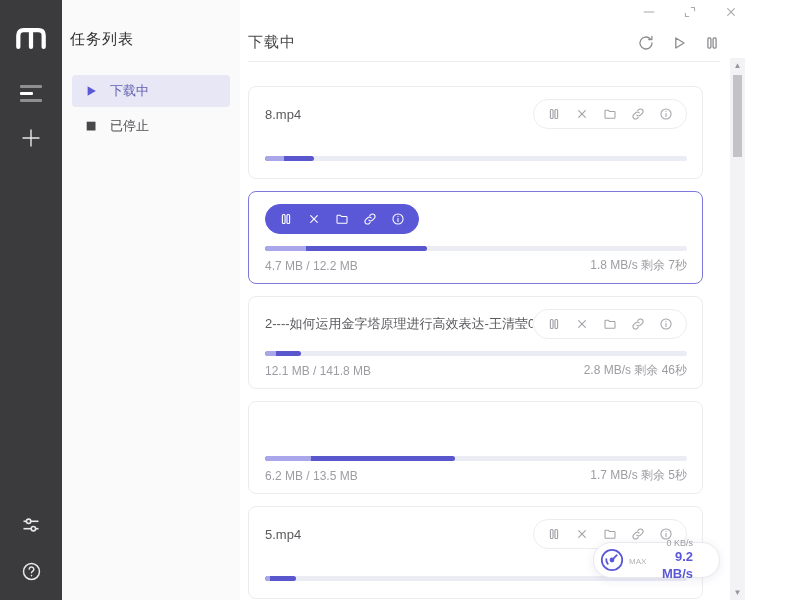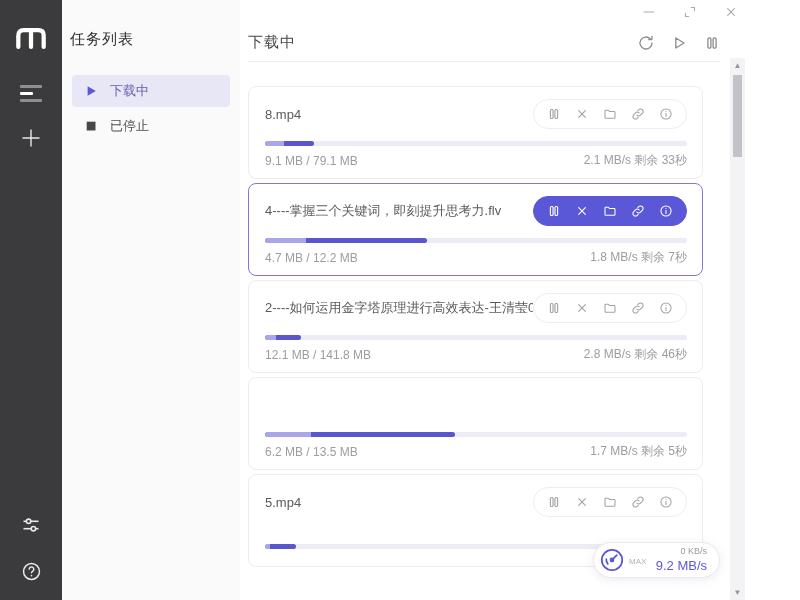--- a/index.html
+++ b/index.html
@@ -30,21 +30,21 @@
   
   .content { position:absolute; left:240px; top:0; right:0; bottom:0; background:#fff; }
   .win-controls { position:absolute; top:5px; right:10px; display:flex; gap:27px; color:#aaaaac; z-index:6; }
   .win-controls svg { display:block; cursor:pointer; }
   .header { height:62px; margin:0 28px 0 8px; border-bottom:1px solid #ededf0;
             display:flex; align-items:center; justify-content:space-between; padding-top:24px; }
   .page-title { font-size:15px; color:#48484b; letter-spacing:1px; }
   .toolbar { display:flex; gap:17px; color:#8b8b8f; }
   .toolbar svg { cursor:pointer; display:block; }
 
-  .task-list { margin:24px 45px 0 8px; display:flex; flex-direction:column; gap:4px; }
+  .task-list { margin:24px 45px 0 8px; display:flex; flex-direction:column; gap:12px; }
   .card { position:relative; height:93px; background:#fff; border:1px solid #ececef; border-radius:8px;
           padding:12px 15px 10px 16px; display:flex; flex-direction:column; }
   .card.selected { border-color:#7c79db; }
   .card-top { display:flex; justify-content:space-between; align-items:center; }
   .task-name { font-size:13px; color:#5a5a5e; white-space:nowrap; overflow:hidden; max-width:330px; }
   .pill { height:30px; display:flex; align-items:center; gap:14px; padding:0 13px;
           border:1px solid #ededf0; border-radius:15px; color:#a2a2a8; background:#fff; }
   .card.selected .pill { background:#5b58d8; border-color:#5b58d8; color:#fff; }
   .pill svg { cursor:pointer; display:block; }
 
@@ -60,23 +60,23 @@
               font-size:8px; color:#96969a; cursor:pointer; }
   .sb-thumb { width:9px; height:82px; margin-top:2px; background:#c3c3c7; border-radius:0; cursor:pointer; }
   .sb-track { flex:1; }
 
   
   .speed-widget { position:absolute; right:28px; bottom:22px; width:127px; height:36px; background:#fff;
                   border:1px solid #e9e9ee; border-radius:18px; box-shadow:0 2px 10px rgba(80,80,140,.10);
                   display:flex; align-items:center; z-index:8; cursor:pointer; }
   .gauge-wrap { margin-left:5px; color:#5b58d8; display:flex; }
   .sw-label { font-size:8px; color:#b2b2b8; margin-left:4px; align-self:flex-start; margin-top:14px; }
-  .sw-right { margin-left:auto; margin-right:12px; text-align:right; line-height:1.25; }
+  .sw-right { margin-left:auto; margin-right:26px; text-align:right; line-height:1.25; }
   .sw-up { font-size:9px; color:#9a9aa2; }
-  .sw-down { font-size:13px; color:#5b58d8; font-weight:400; }
+  .sw-down { font-size:13px; color:#5b58d8; font-weight:700; }
 
   .ic14 { width:14px; height:14px; }
   .ic16 { width:16px; height:16px; }
 </style>
 </head>
 <body>
 
 <svg width="0" height="0" style="position:absolute">
   <defs>
     <symbol id="i-pause" viewBox="0 0 16 16">
@@ -259,29 +259,24 @@
               </svg>
             <svg class="ic14">
                 <use href="#i-info"></use>
               </svg>
           </div>
         </div>
         <div class="bar">
           <div class="bar-fill" style="width: 11.5%;"></div>
           <div class="bar-buffer" style="width: 4.5%;"></div>
         </div>
-        <div class="card-meta">
-          <span>9.1 MB / 79.1 MB</span>
-          <span>2.1 MB/s 剩余 33秒</span>
-        </div>
       </div>
 
       <div class="card selected">
         <div class="card-top">
-          <div class="task-name">4----掌握三个关键词，即刻提升思考力.flv</div>
           <div class="pill">
             <svg class="ic14">
                 <use href="#i-pause"></use>
               </svg>
             <svg class="ic14">
                 <use href="#i-close"></use>
               </svg>
             <svg class="ic14">
                 <use href="#i-folder"></use>
               </svg>

